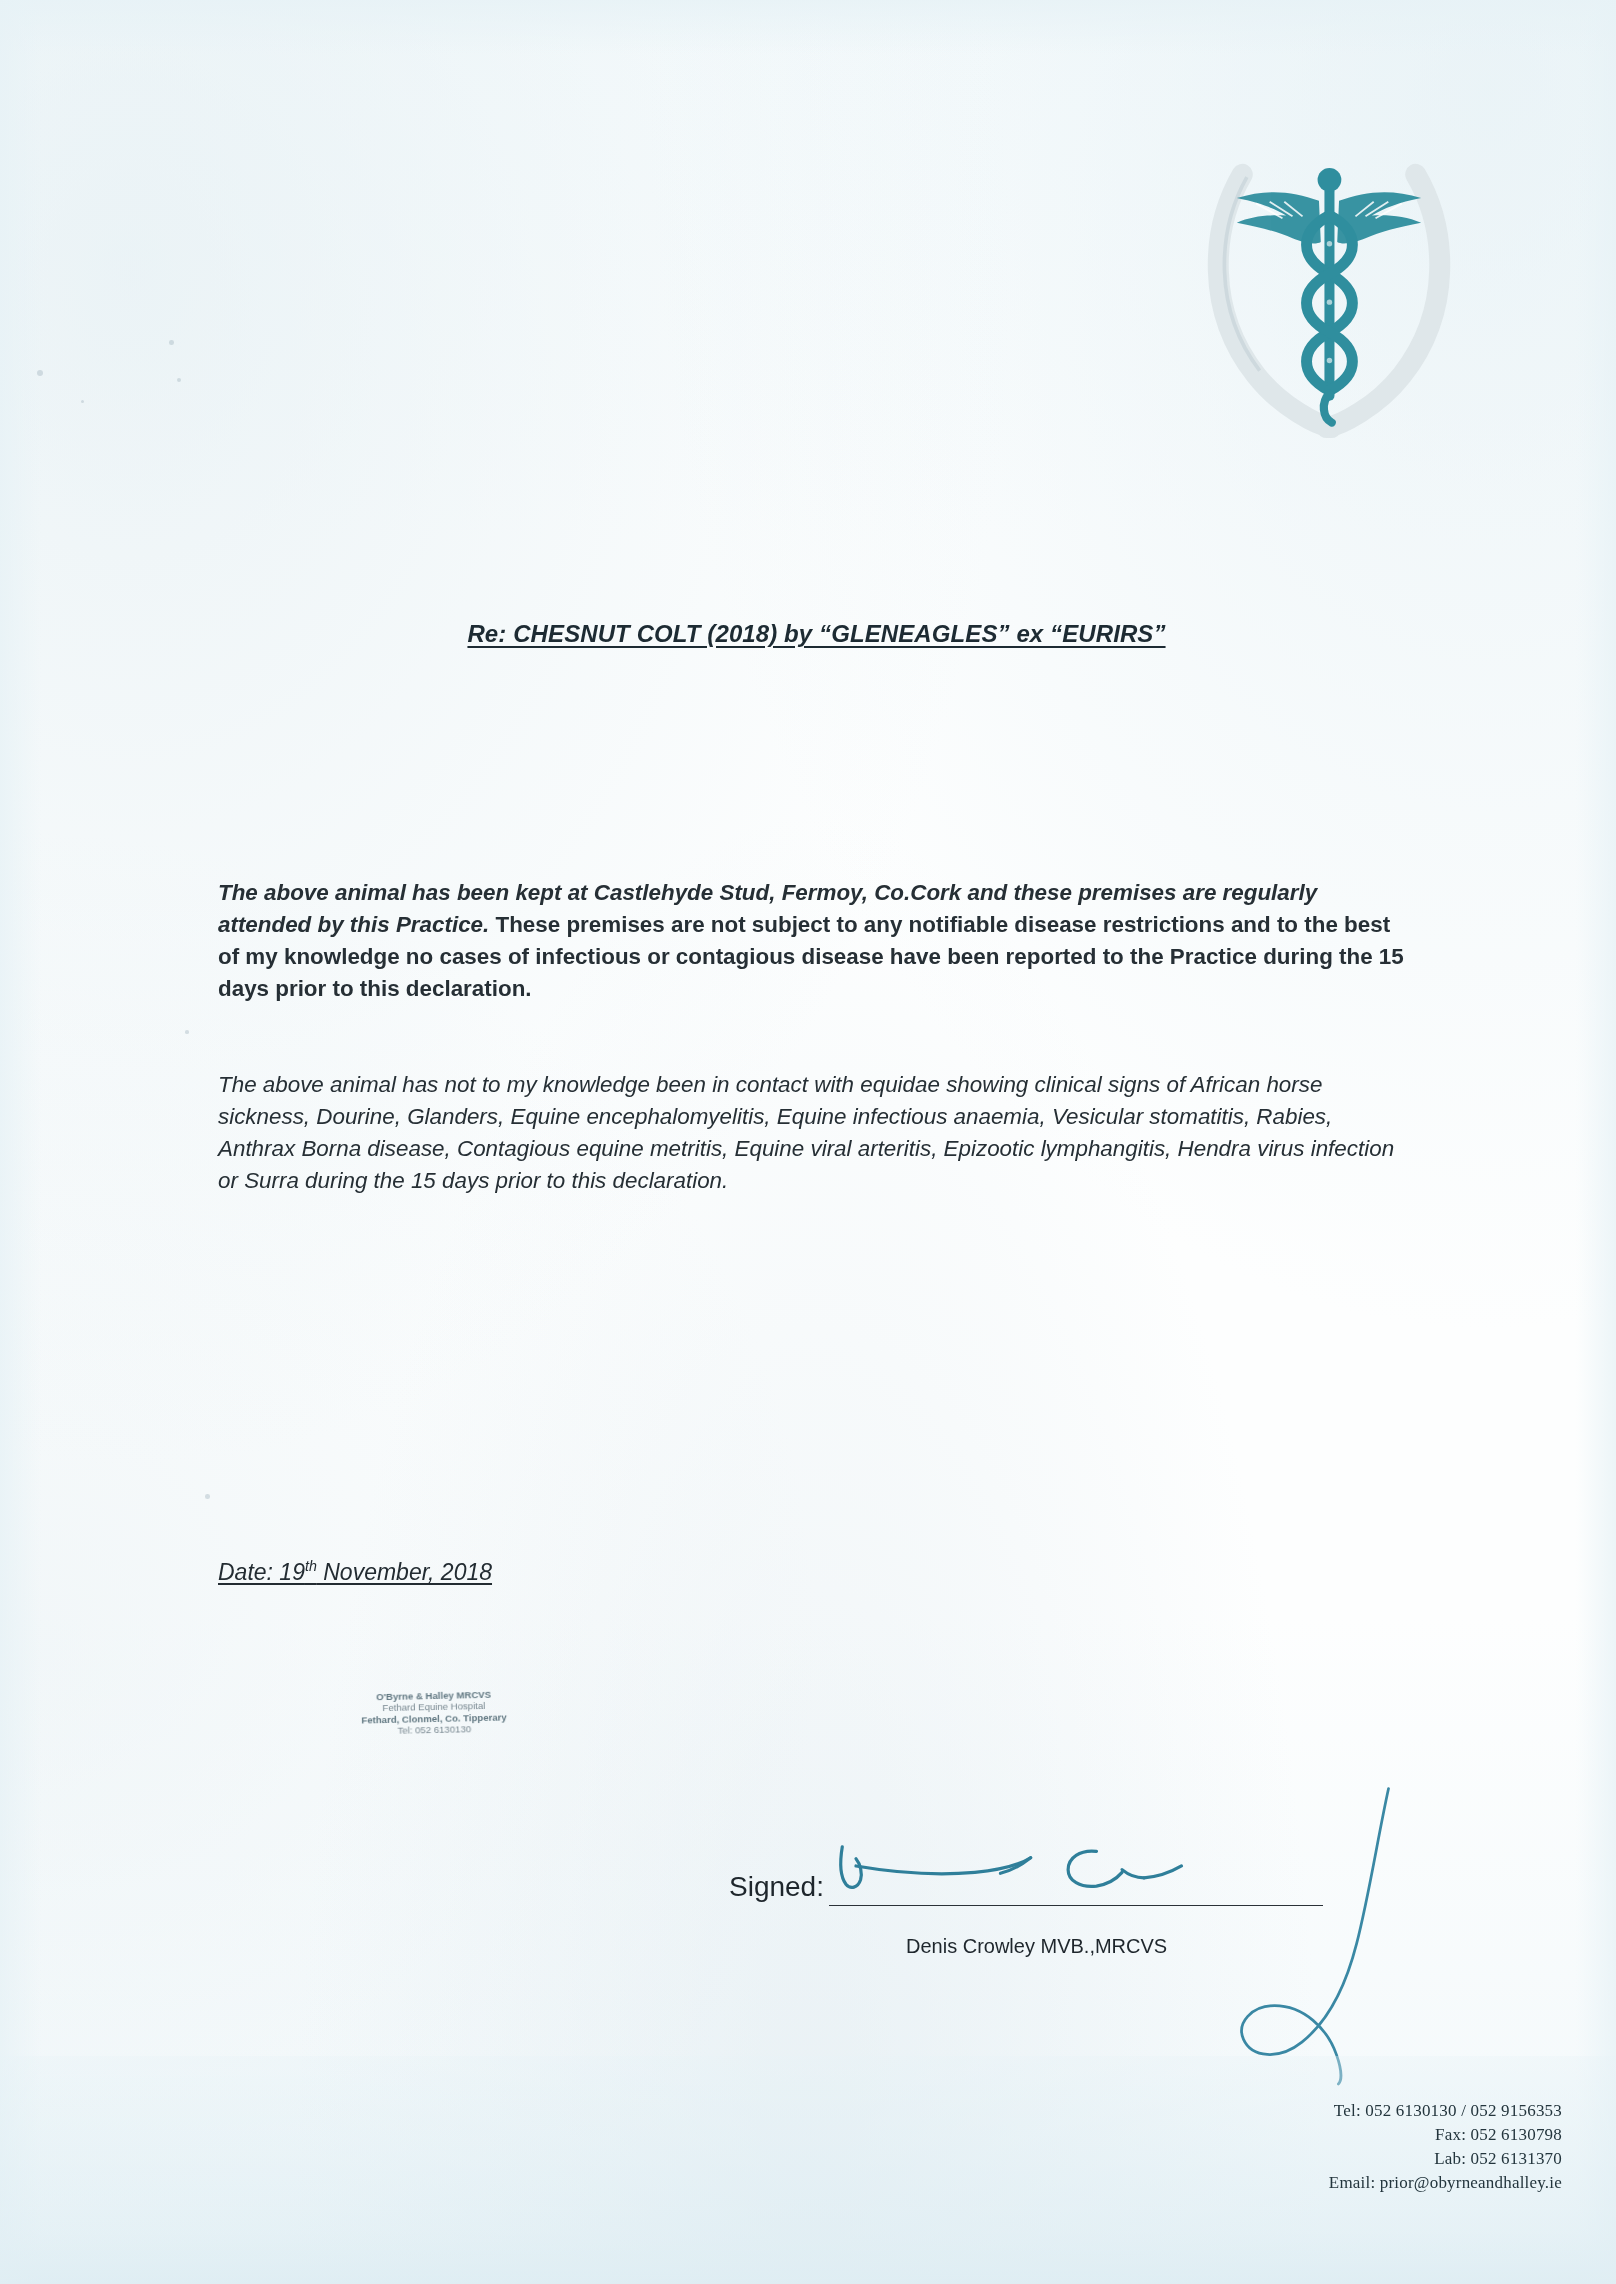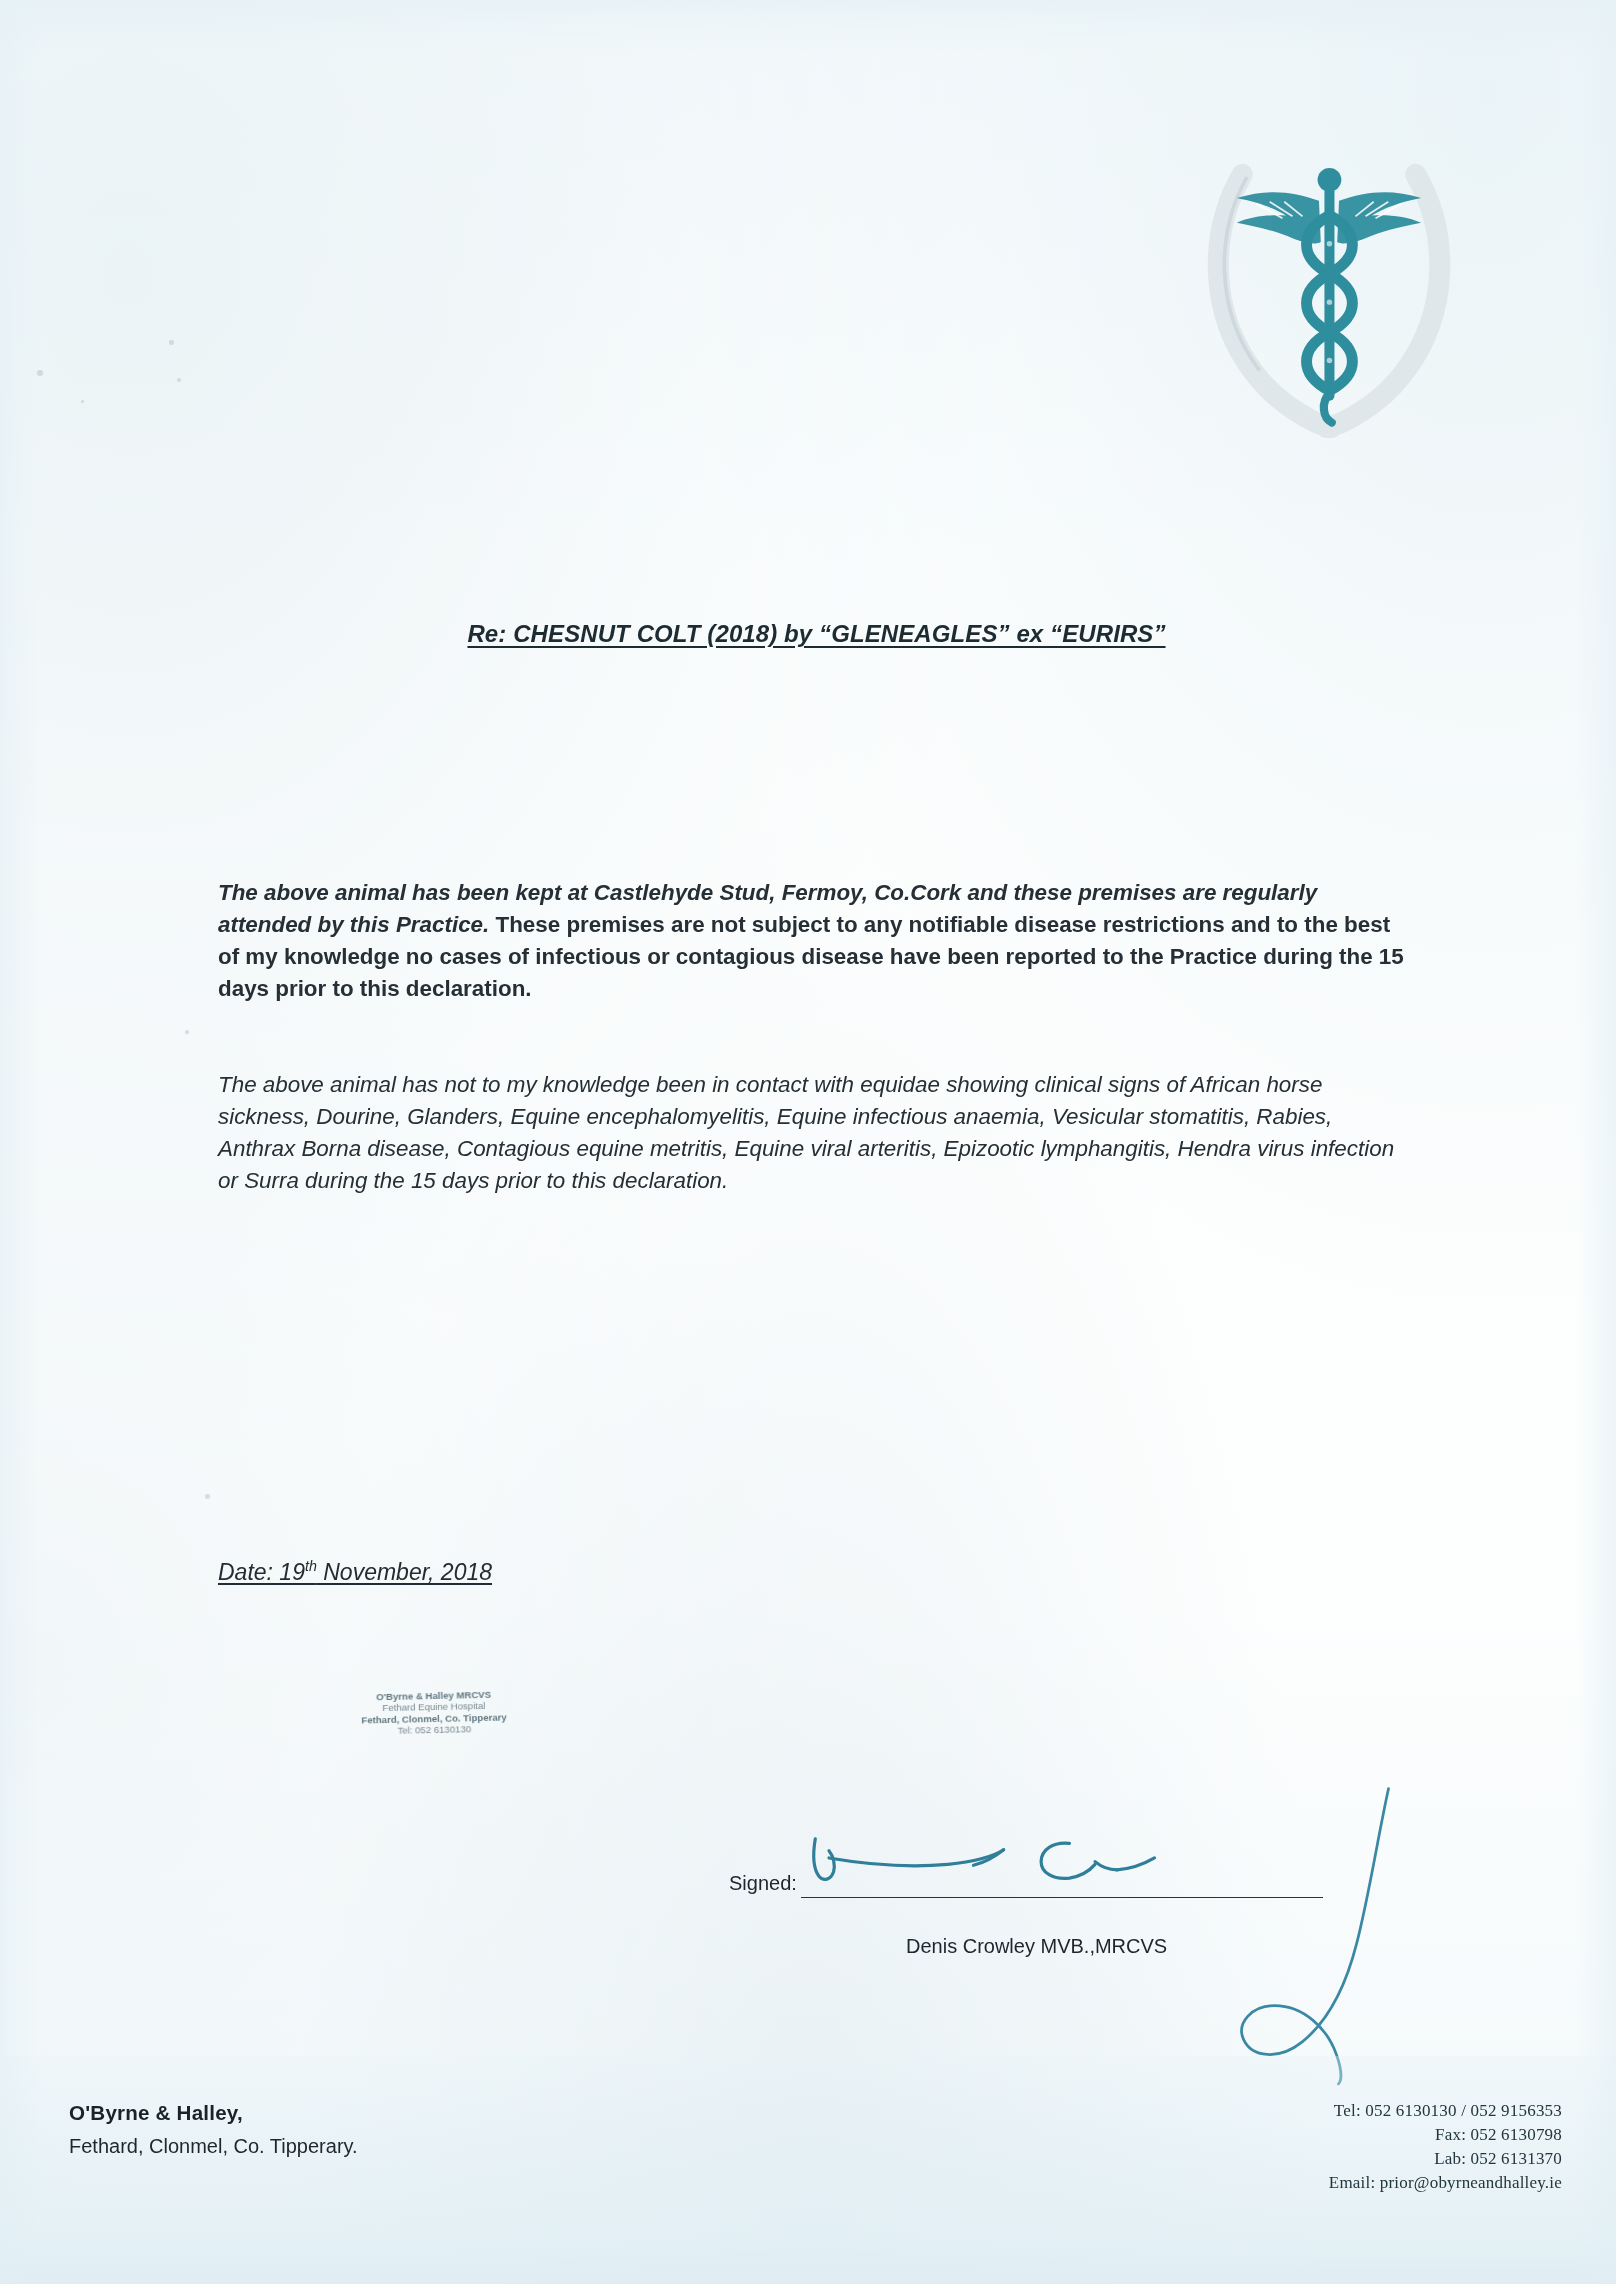--- a/index.html
+++ b/index.html
@@ -172,21 +172,21 @@
   
   .signed-row {
     position: absolute;
     left: 729px;
     top: 1871px;
     width: 594px;
     display: flex;
     align-items: flex-end;
   }
   .signed-label {
-    font-size: 20px;
+    font-size: 28px;
     color: #1e262c;
     padding-bottom: 2.7px;
     white-space: nowrap;
   }
   .sign-rule {
     position: relative;
     flex: 1;
     height: 25.6px;
     border-bottom: 1.4px solid #2b3238;
     margin-left: 4.6px;
@@ -359,24 +359,20 @@
   <div class="signer-name">Denis Crowley MVB.,MRCVS</div>
 
   <div class="flourish">
     <svg viewBox="0 0 460 660" aria-hidden="true">
       <path d="M400,10 C376,120 356,250 330,350 C306,444 268,520 210,566 C160,606 100,600 82,560 C66,524 100,486 150,486 C214,486 266,536 286,594 C300,634 296,652 290,658" fill="none" stroke="#3a88a4" stroke-width="6" stroke-linecap="round"></path>
     </svg>
   </div>
 
   <div class="footer-band"></div>
 
-  <div class="footer-left">
-    <div class="footer-name">O'Byrne &amp; Halley,</div>
-    <div class="footer-addr">Fethard, Clonmel, Co. Tipperary.</div>
-  </div>
 
   <div class="footer-right">
     <div>Tel: 052 6130130 / 052 9156353</div>
     <div>Fax: 052 6130798</div>
     <div>Lab: 052 6131370</div>
     <div>Email: prior@obyrneandhalley.ie</div>
   </div>
 
 </div>
 

